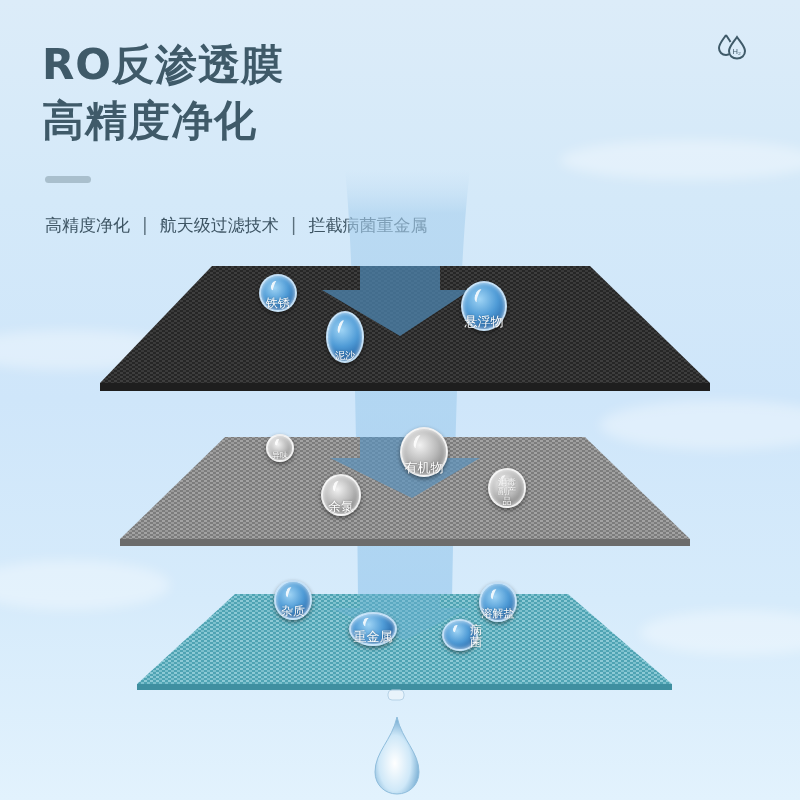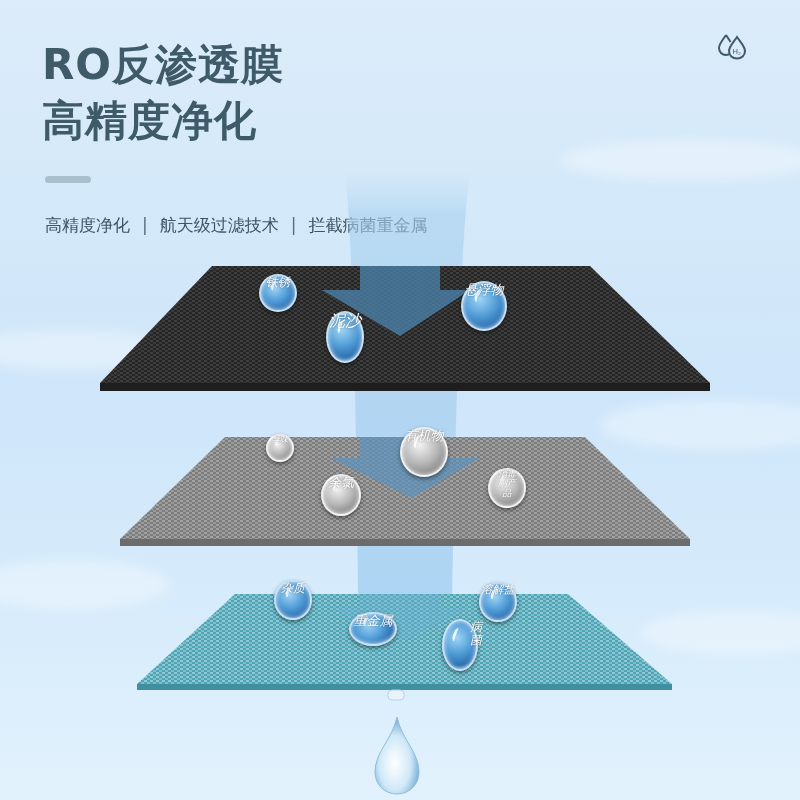--- a/index.html
+++ b/index.html
@@ -8,22 +8,22 @@
     background: linear-gradient(180deg, #dcecf9 0%, #d4e9f9 25%, #cfe6fa 50%, #d6ebfb 75%, #e2f2fd 100%); }
   .bg-wave { position:absolute; border-radius:50%; background: rgba(255,255,255,0.35); filter: blur(6px); }
   .title { position:absolute; left:42px; color:#3f5a69; font-size:42px; font-weight:bold; letter-spacing:1px; line-height:1;text-align:center; }
   .title1 { top:44px; }
   .title2 { top:100px; }
   .underline { position:absolute; left:45px; top:176px; width:46px; height:7px; border-radius:4px; background:#a9bfcd; }
   .features { position:absolute; left:45px; top:214px; font-size:17px; color:#3d5463; white-space:nowrap; }
   .features .sep { margin:0 12px; color:#5a6f7c; }
   .logo { position:absolute; left:716px; top:32px; width:34px; height:28px; }
   svg.scene { position:absolute; left:0; top:0; }
-  .bubble { position:absolute; border-radius:50%; display:flex; align-items:flex-start; justify-content:center; text-align:center;
-    color:#fff; line-height:1.05; box-sizing:border-box; text-shadow:0 0 2px rgba(0,0,0,0.4);font-style:italic; }
+  .bubble { position:absolute; border-radius:50%; display:flex; align-items:flex-end; justify-content:center; text-align:center;
+    color:#fff; line-height:1.05; box-sizing:border-box; text-shadow:0 0 2px rgba(0,0,0,0.4); }
   .bubble.blue { background: radial-gradient(circle at 40% 35%, #9fd4f5 0%, #4f9bd6 45%, #2d6fb0 75%, #5fa8dc 100%);
     box-shadow: 0 2px 4px rgba(0,0,0,0.45), inset 0 0 4px rgba(255,255,255,0.8); border:2px solid rgba(220,240,255,0.85); }
   .bubble.gray { background: radial-gradient(circle at 40% 35%, #f2f2f2 0%, #b9b9b9 45%, #8a8a8a 75%, #c9c9c9 100%);
     box-shadow: 0 2px 4px rgba(0,0,0,0.45), inset 0 0 4px rgba(255,255,255,0.9); border:2px solid rgba(255,255,255,0.85); }
   .bubble::before { content:""; position:absolute; left:28%; top:14%; width:14%; height:30%; border-radius:50%;
     border-left:3px solid rgba(255,255,255,0.85); transform:rotate(20deg); }
   .bubble span { position:relative; }
 </style>
 </head>
 <body>
@@ -97,21 +97,21 @@
     <polygon points="330,608 360,608 360,594 440,594 440,608 470,608 405,640" fill="#6ab2d2" opacity="0.45"></polygon>
   </g>
 
   <rect x="388" y="690" width="16" height="10" rx="4" fill="#e8f3fb" stroke="#b6d2e6"></rect>
   <path d="M397 717 C 392 740 375 752 375 772 C 375 785 385 794 397 794 C 409 794 419 785 419 772 C 419 752 402 740 397 717 Z" fill="url(#dropGrad)" stroke="#8fbddc" stroke-width="1"></path>
 </svg>
 
 <div class="bubble blue" style="left:259px;top:274px;width:38px;height:38px;font-size:12px;">
     <span>铁锈</span>
   </div>
-<div class="bubble blue" style="left:326px;top:311px;width:38px;height:52px;font-size:16px;">
+<div class="bubble blue" style="left:326px;top:311px;width:38px;height:52px;font-size:10px;">
     <span>泥沙</span>
   </div>
 <div class="bubble blue" style="left:461px;top:281px;width:46px;height:50px;font-size:13px;">
     <span>悬浮物</span>
   </div>
 
 <div class="bubble gray" style="left:266px;top:434px;width:28px;height:28px;font-size:8px;">
     <span>异味</span>
   </div>
 <div class="bubble gray" style="left:321px;top:474px;width:40px;height:42px;font-size:13px;">
@@ -123,18 +123,18 @@
 <div class="bubble gray" style="left:488px;top:468px;width:38px;height:40px;font-size:9px;padding:0 6px;">
     <span>消毒副产品</span>
   </div>
 
 <div class="bubble blue" style="left:274px;top:580px;width:38px;height:40px;font-size:12px;">
     <span>杂质</span>
   </div>
 <div class="bubble blue" style="left:349px;top:612px;width:48px;height:34px;font-size:13px;">
     <span>重金属</span>
   </div>
-<div class="bubble blue" style="left:442px;top:619px;width:36px;height:52px;font-size:12px;padding-left:32px;">
+<div class="bubble blue" style="left:442px;top:619px;width:36px;height:32px;font-size:12px;padding-left:32px;">
     <span>病菌</span>
   </div>
 <div class="bubble blue" style="left:479px;top:582px;width:38px;height:40px;font-size:11px;">
     <span>溶解盐</span>
   </div>
 
 </body></html>

